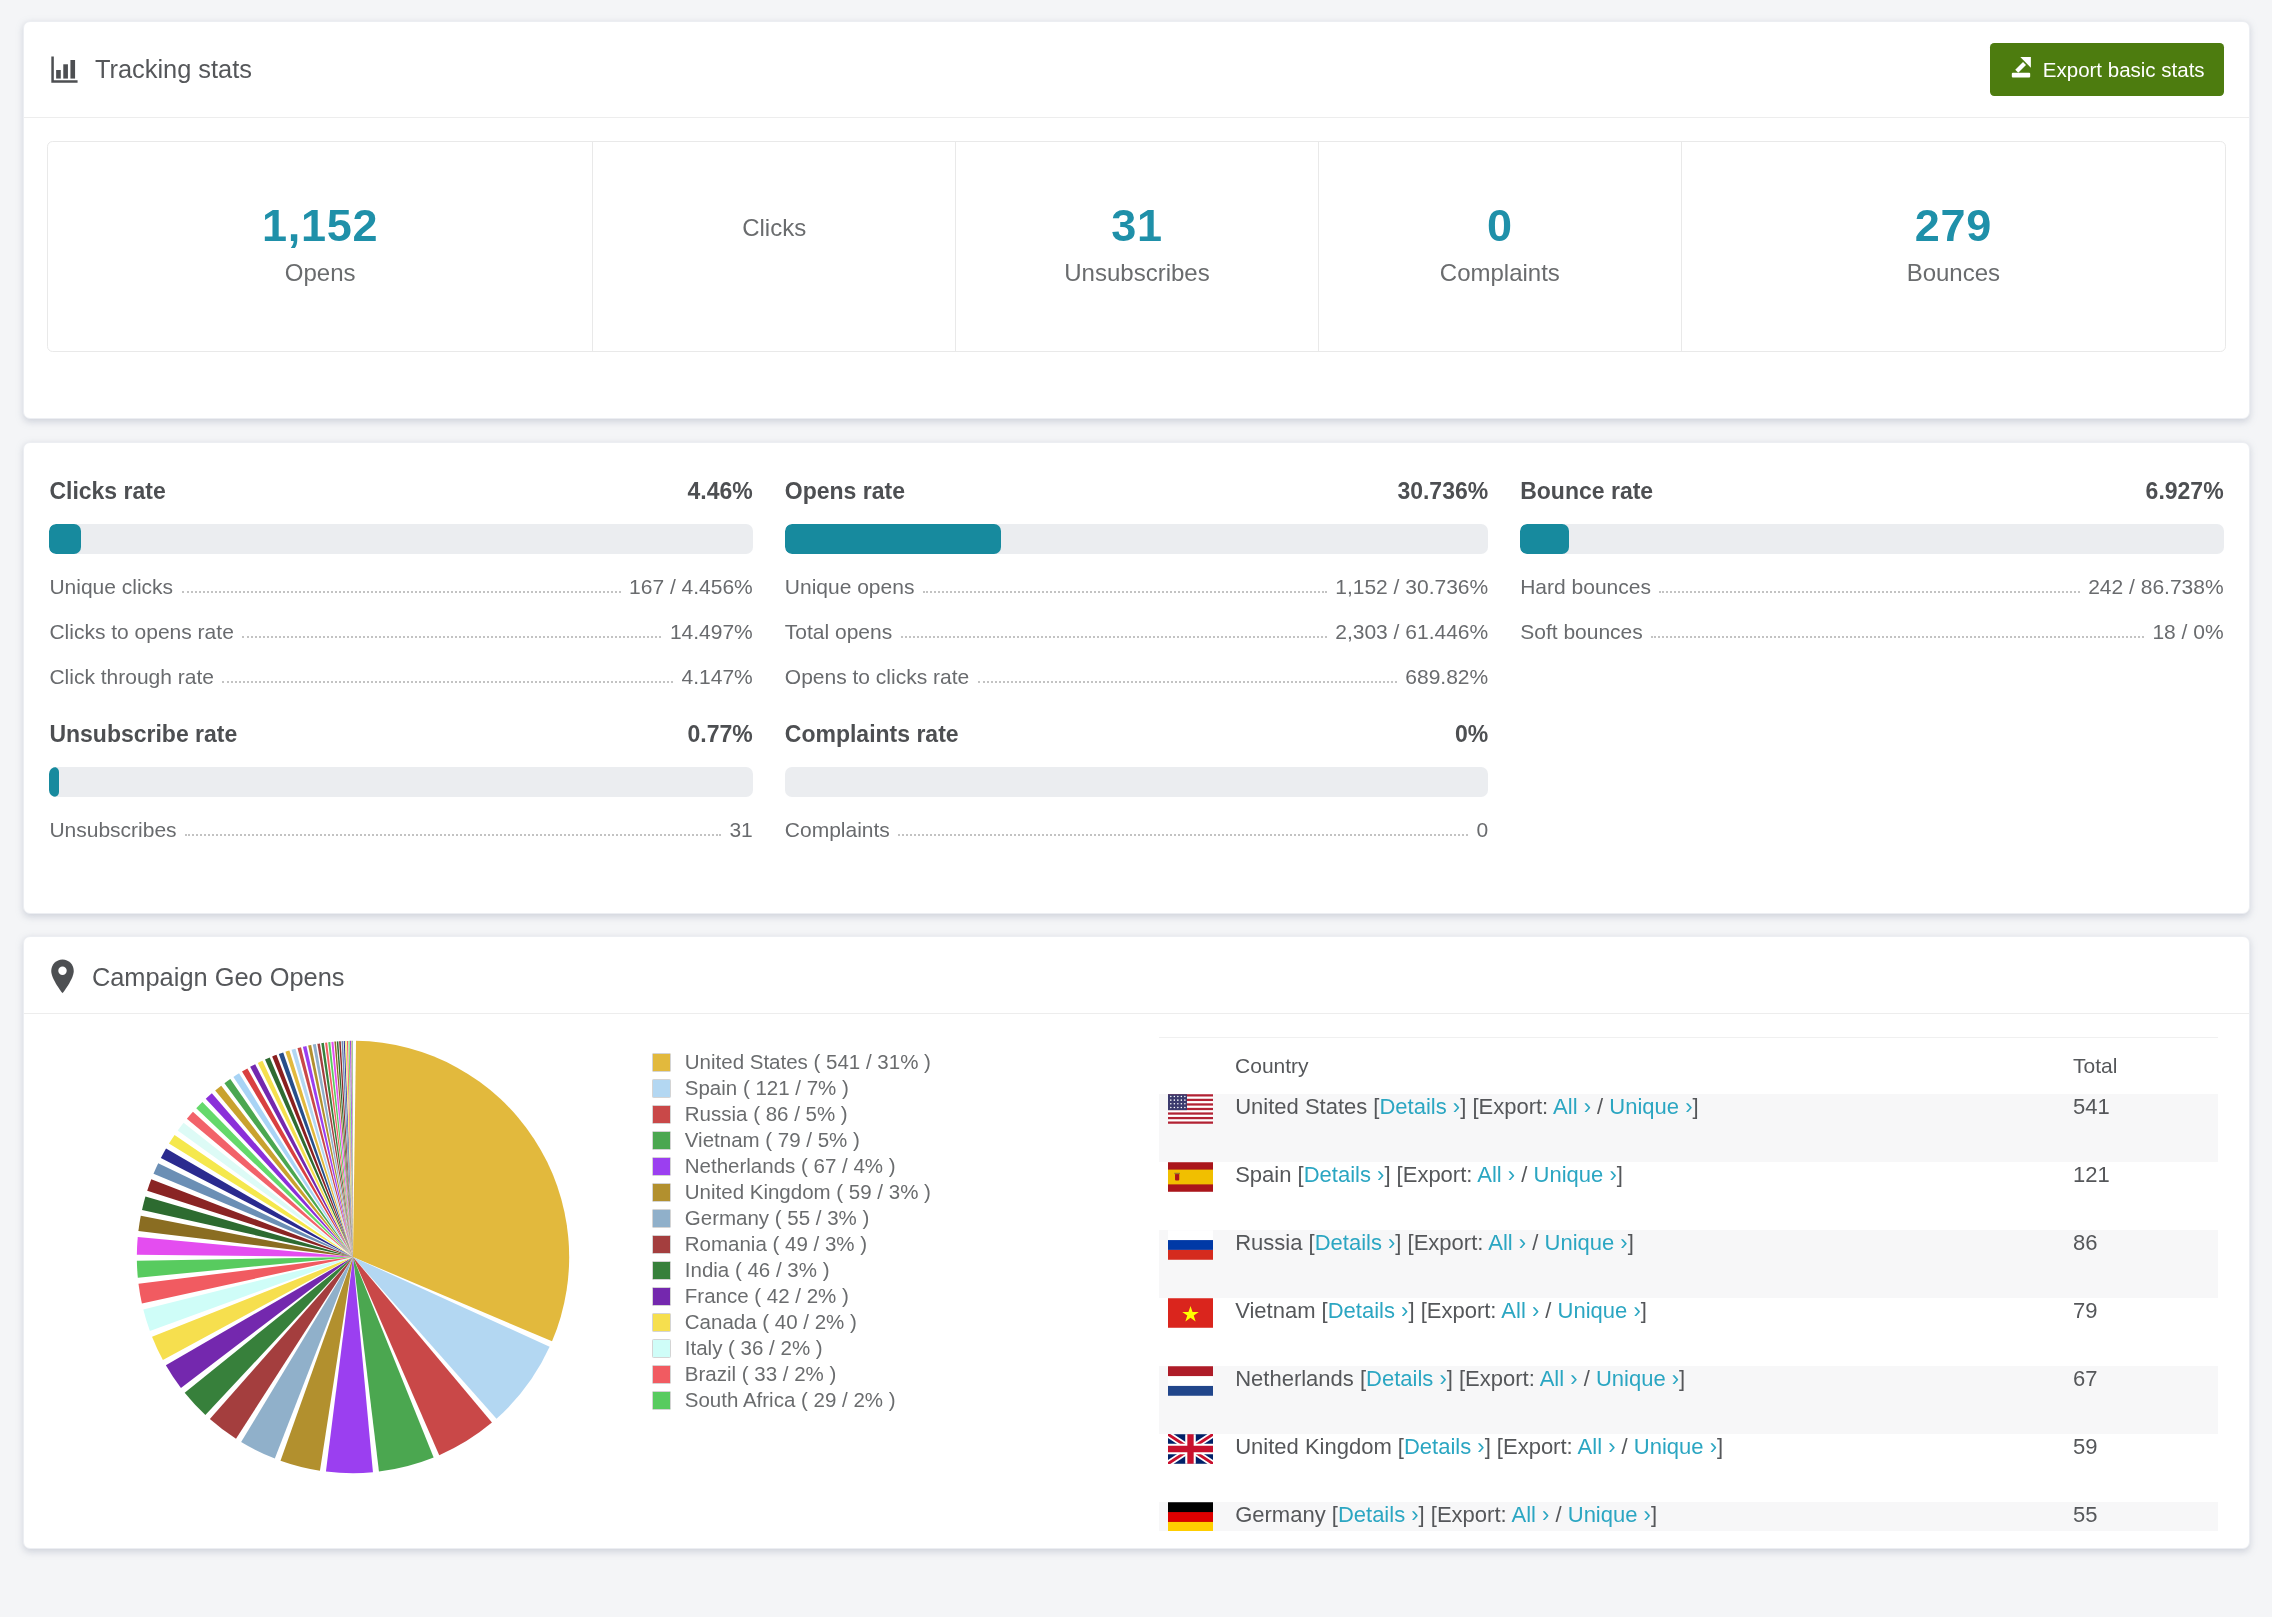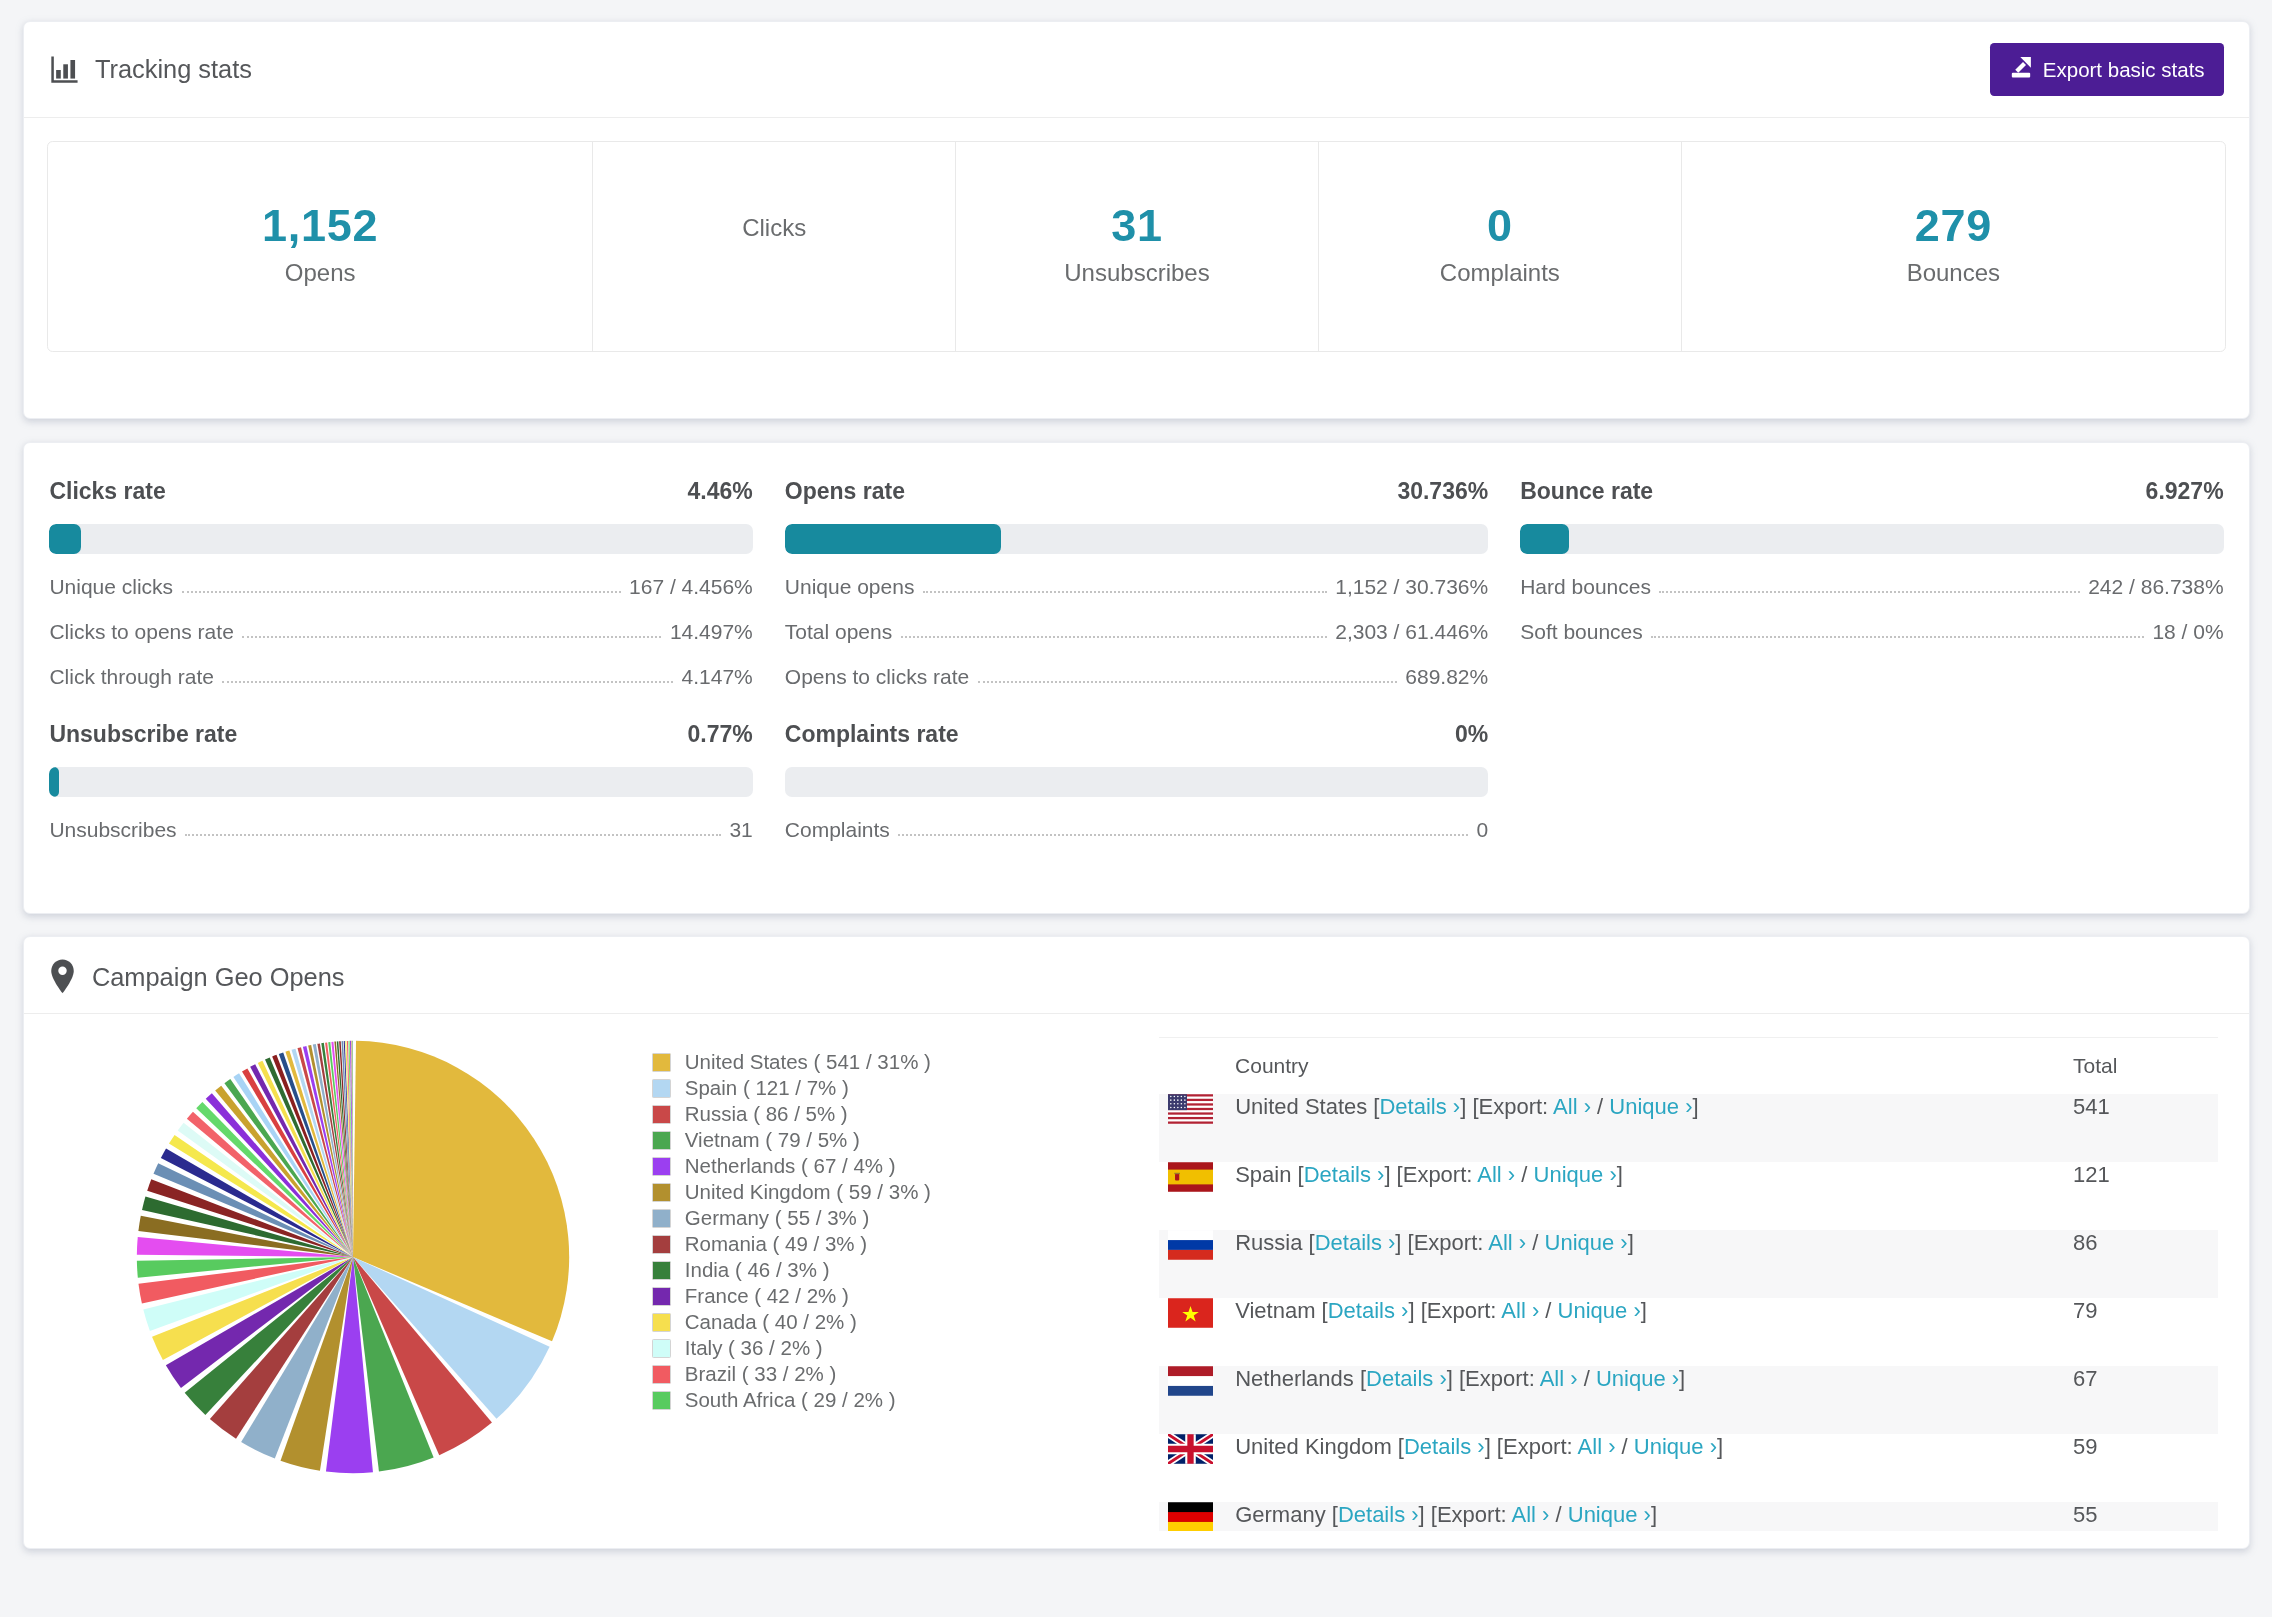--- a/index.html
+++ b/index.html
@@ -7,21 +7,21 @@
   body { background:#f4f5f7; font-family:"Liberation Sans", sans-serif; color:#56585b; }
   .card { background:#fff; border:0.7px solid #eceef2; border-radius:7px;
           box-shadow:0 2.8px 7px rgba(140,150,170,0.35); margin:0 23px; }
   .card-head { display:flex; align-items:center; justify-content:space-between;
                padding:21px 25.4px; border-bottom:1.4px solid #ededed; }
   .card-title { display:flex; align-items:center; gap:15.5px; font-size:25.4px; color:#55575a; }
   .card-title svg { display:block; }
 
   
   #card-tracking { margin-top:21px; padding-bottom:66px; }
-  .btn-export { display:flex; align-items:center; gap:10px; background:#4c1d95; color:#fff;
+  .btn-export { display:flex; align-items:center; gap:10px; background:#4d7c0f; color:#fff;
                 font-size:20.5px; padding:12px 19px; border-radius:4.2px; border:none; cursor:pointer;
                 font-family:"Liberation Sans", sans-serif; }
   .stats-strip { margin:23px 23px 0; border:1.4px solid #e9e9e9; border-radius:5.6px; display:flex; }
   .stat-cell { text-align:center; padding:61px 7px 64px; }
   .stat-cell.w3 { width:25%; } .stat-cell.w2 { width:16.6667%; }
   .stat-cell + .stat-cell { border-left:1.4px solid #e9e9e9; }
   .stat-value { font-size:45px; line-height:45px; font-weight:700; color:#1f90a9; letter-spacing:0.7px; }
   .stat-label { margin-top:11.3px; font-size:24px; color:#6a6c6e; }
 
   

